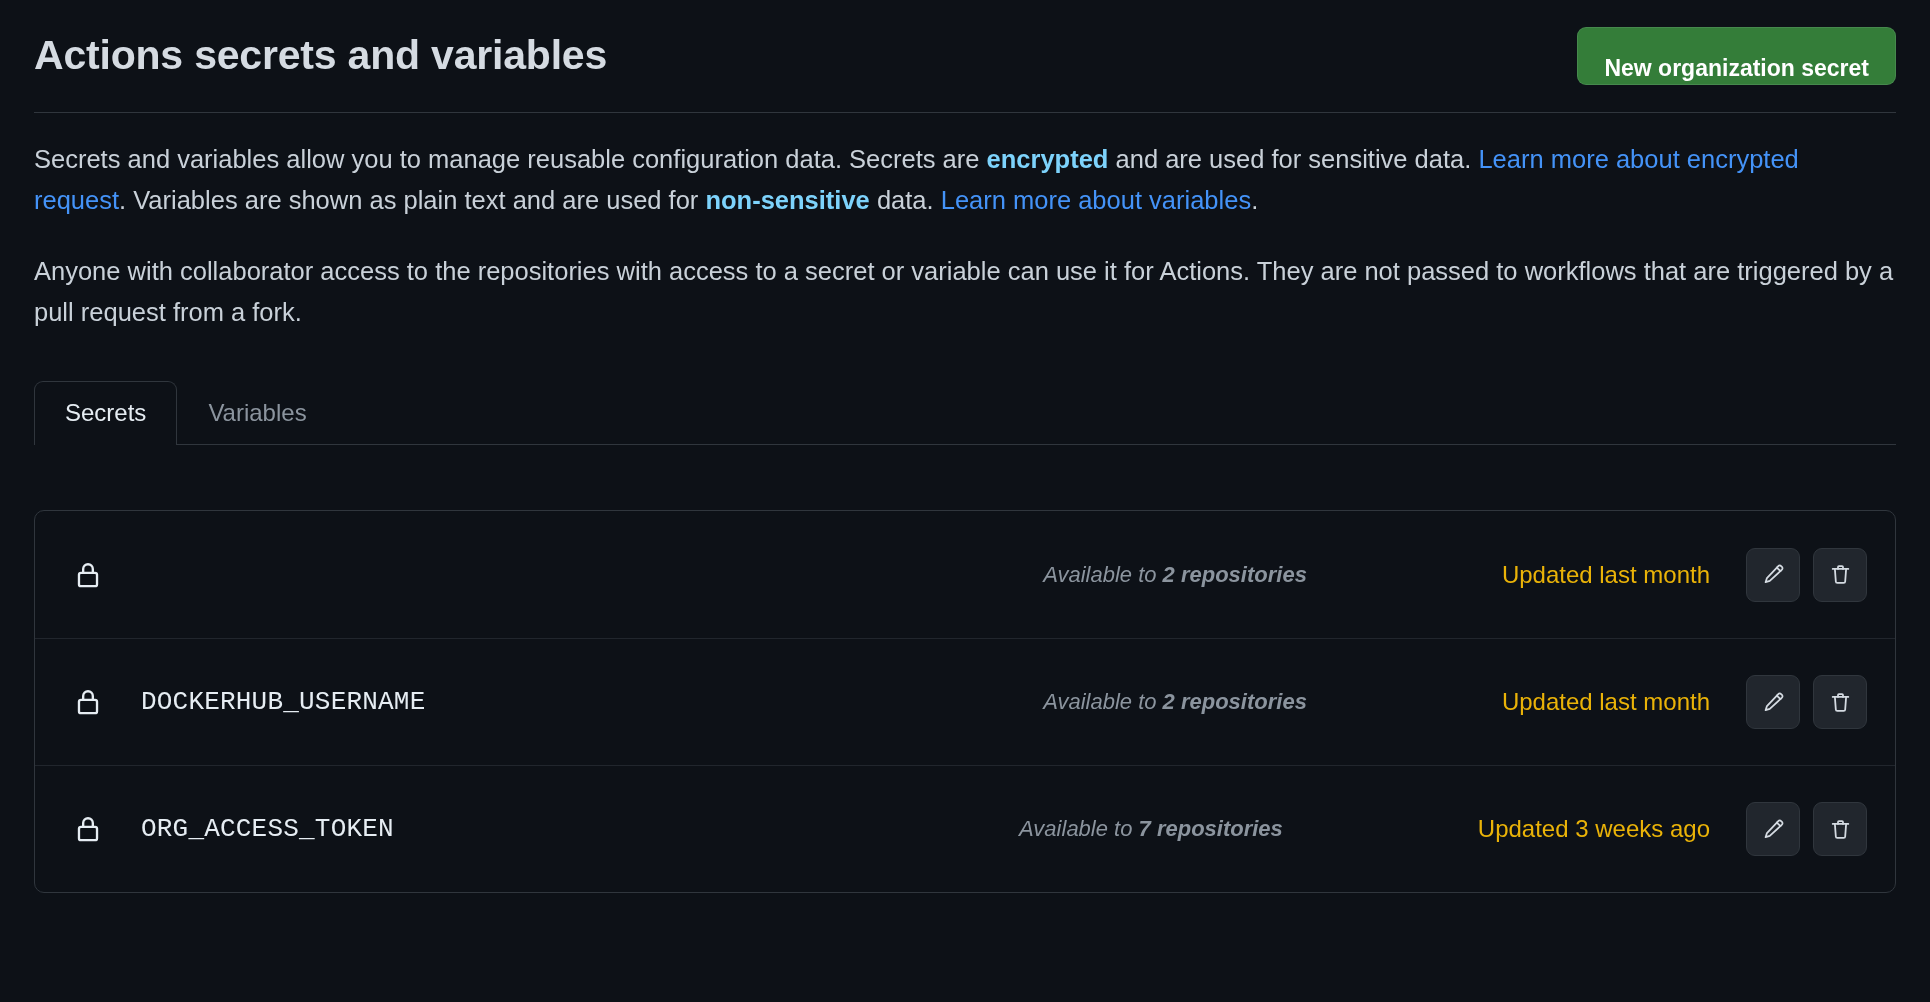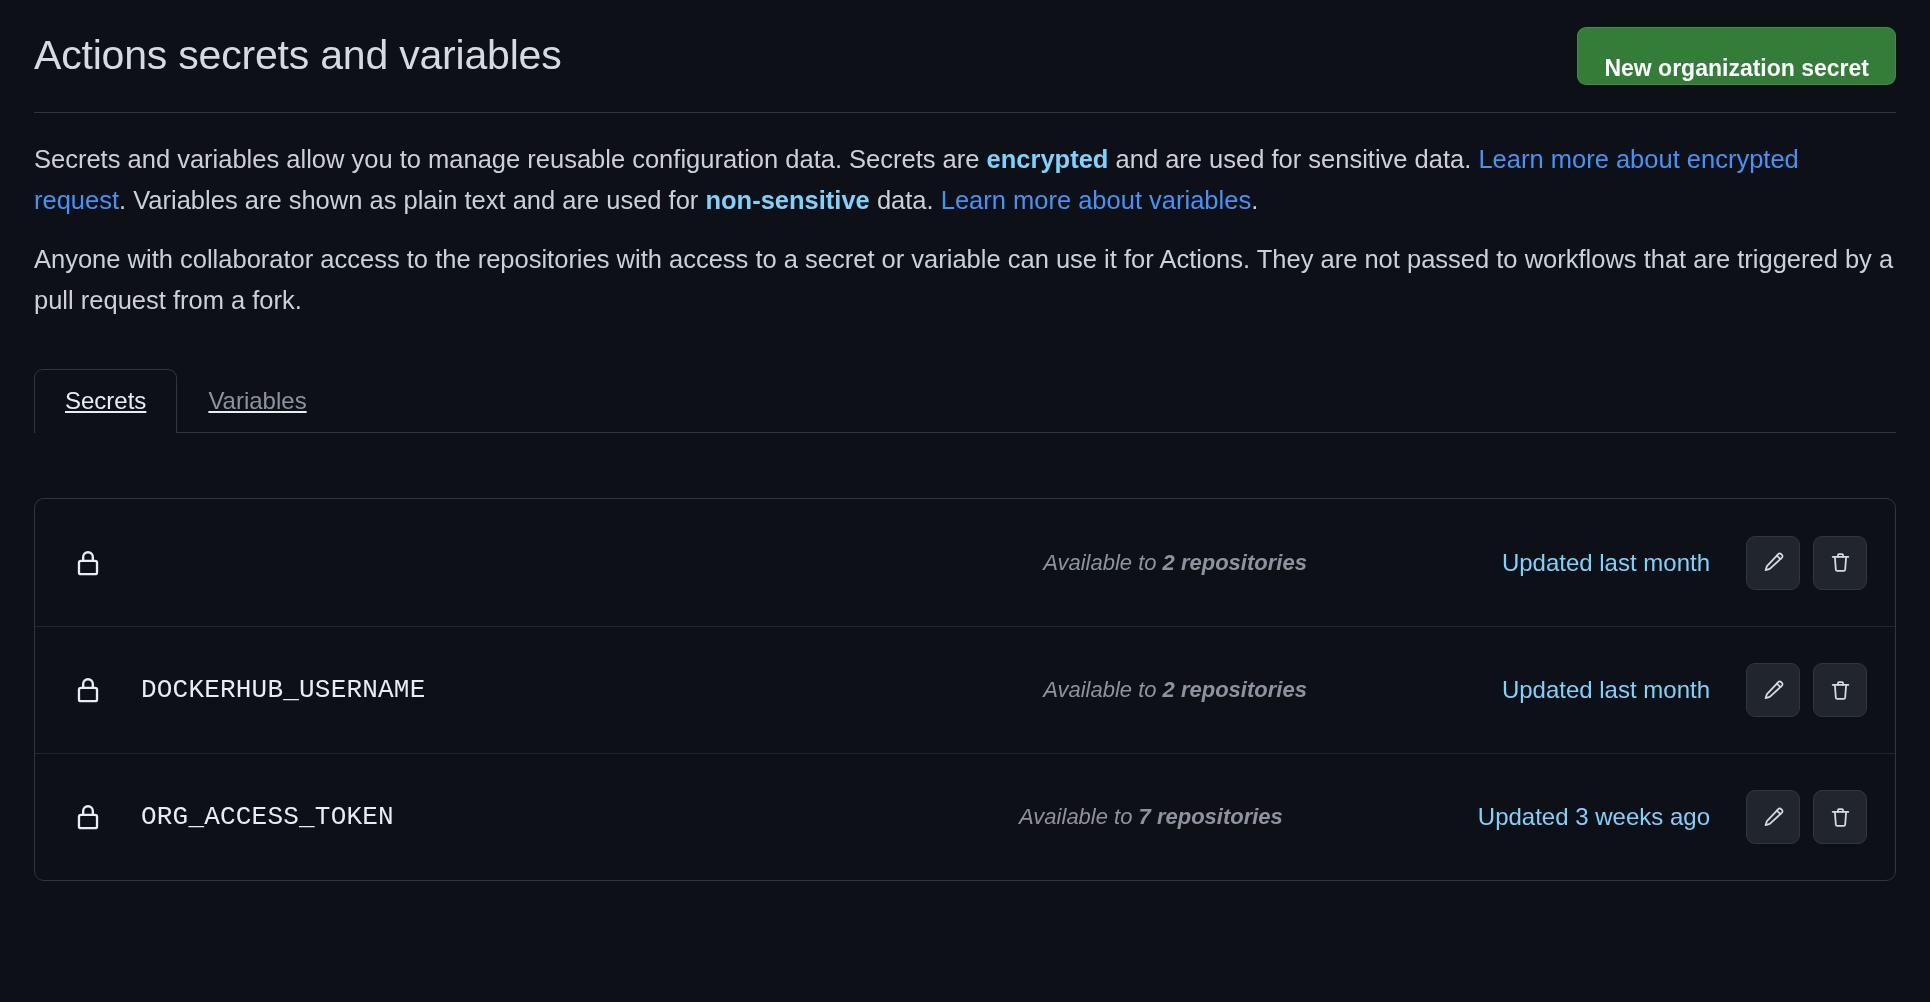--- a/index.html
+++ b/index.html
@@ -27,21 +27,21 @@
   
   .header-row {
     display: flex;
     align-items: center;
     justify-content: space-between;
     height: 112px;
   }
 
   .page-title {
     font-size: 41px;
-    font-weight: 400;
+    font-weight: 700;
     color: #d5dbe2;
     letter-spacing: -0.2px;
     line-height: 1.1;
   }
 
   .new-secret-btn {
     background: #347d39;
     color: #ffffff;
     font-size: 23px;
     font-weight: 600;
@@ -63,35 +63,34 @@
 
   
   .desc-block { padding-top: 26px; }
 
   .desc-p {
     font-size: 25.5px;
     line-height: 41px;
     color: #c9d1d9;
     max-width: 1866px;
   }
-  .desc-p + .desc-p { margin-top: 18px; }
+  .desc-p + .desc-p { margin-top: 30px; }
 
   .desc-p b { font-weight: 700; color: #7dd3fc; }
 
   .desc-p a {
     color: #4493f8;
     text-decoration: none;
   }
 
   
   .tabs-wrap {
     margin-top: 48px;
     position: relative;
     height: 64px;
-    text-decoration: underline;
   }
 
   .tabs {
     display: flex;
     align-items: flex-end;
     height: 64px;
     position: relative;
     z-index: 2;
   }
 
@@ -170,21 +169,21 @@
     white-space: nowrap;
     text-align: right;
     font-style: italic;
   }
   .availability b { font-weight: 700; color: #8b949e; }
 
   .spacer-b { width: 195px; flex: 0 0 195px; }
 
   .updated {
     font-size: 24px;
-    color: #7dd3fc;
+    color: #eab308;
     white-space: nowrap;
     text-align: right;
   }
 
   .row-actions {
     display: flex;
     gap: 13px;
     margin-left: 36px;
     flex: 0 0 auto;
   }

